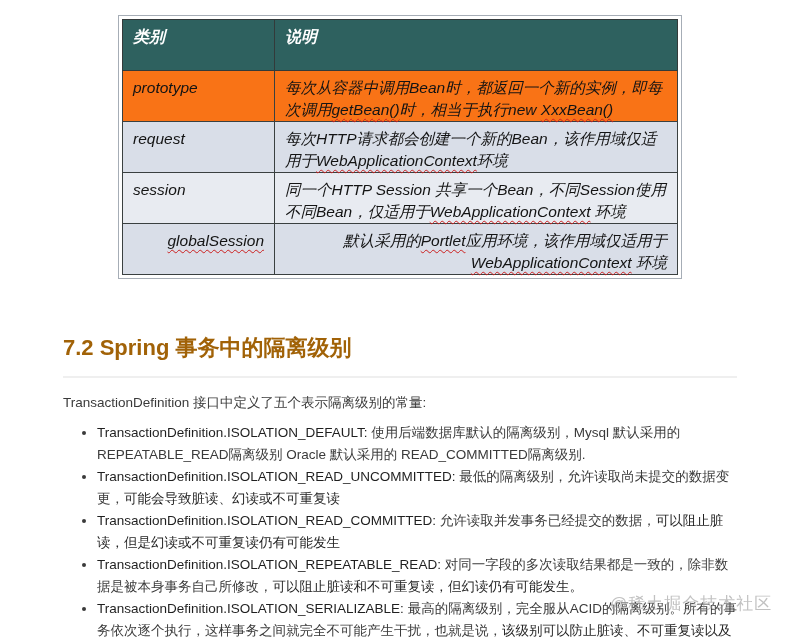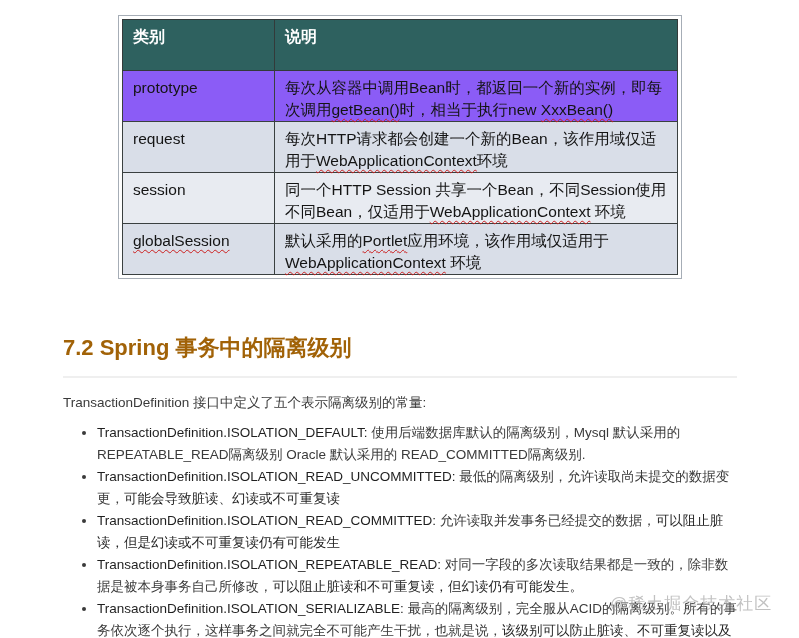--- a/index.html
+++ b/index.html
@@ -12,20 +12,21 @@
   .page { position: relative; width: 799px; height: 638px; background: #fff; }
 
   
   .table-img {
     position: absolute; left: 118px; top: 15px; width: 564px;
     background: #ffffff; border: 1px solid #a6adb6; padding: 3px;
   }
   .table-img table {
     width: 100%; border-collapse: collapse; table-layout: fixed;
     font-family: "Liberation Sans", "DejaVu Sans", sans-serif;
+    font-style: italic;
   }
   .table-img col.c1 { width: 152px; }
   .table-img th {
     background: var(--header-bg, #2e615f);
     color: #ffffff; font-weight: 700; font-size: 16px;
     text-align: left; vertical-align: top;
     border: 1px solid #333a3a; padding: 7px 10px 0 10px; height: 51px;
   }
   .table-img td {
     border: 1px solid #3a4040; vertical-align: top;
@@ -72,33 +73,33 @@
           <col class="c1">
           <col class="c2">
         </colgroup>
       <thead>
         <tr>
           <th>类别</th>
           <th>说明</th>
         </tr>
       </thead>
       <tbody id="table-body">
-          <tr style="background: #8b5cf6;">
+          <tr style="background: #f97316;">
             <td><span>prototype</span></td>
             <td><span>每次从容器中调用Bean时，都返回一个新的实例，即每次调用</span><span class="sq">getBean()</span><span>时，相当于执行new </span><span class="sq">XxxBean()</span></td>
           </tr>
           <tr style="background: rgb(217, 222, 232); margin-left: 21px;">
             <td><span>request</span></td>
             <td><span>每次HTTP请求都会创建一个新的Bean，该作用域仅适用于</span><span class="sq">WebApplicationContext</span><span>环境</span></td>
           </tr>
           <tr style="background: rgb(232, 235, 241);">
             <td><span>session</span></td>
             <td><span>同一个HTTP Session 共享一个Bean，不同Session使用</span><span>不同Bean，仅适用于</span><span class="sq">WebApplicationContext</span><span> 环境</span></td>
           </tr>
-          <tr style="background: rgb(217, 222, 232);">
+          <tr style="background: rgb(217, 222, 232); text-align: right;">
             <td><span class="sq">globalSession</span></td>
             <td><span>默认采用的</span><span class="sq">Portlet</span><span>应用环境，该作用域仅适用于</span><span class="sq">WebApplicationContext</span><span> 环境</span></td>
           </tr>
         </tbody>
     </table>
   </div>
 
   <div class="content">
     <h2 class="section-heading">7.2 Spring 事务中的隔离级别</h2>
     <p class="intro">TransactionDefinition 接口中定义了五个表示隔离级别的常量:</p>

